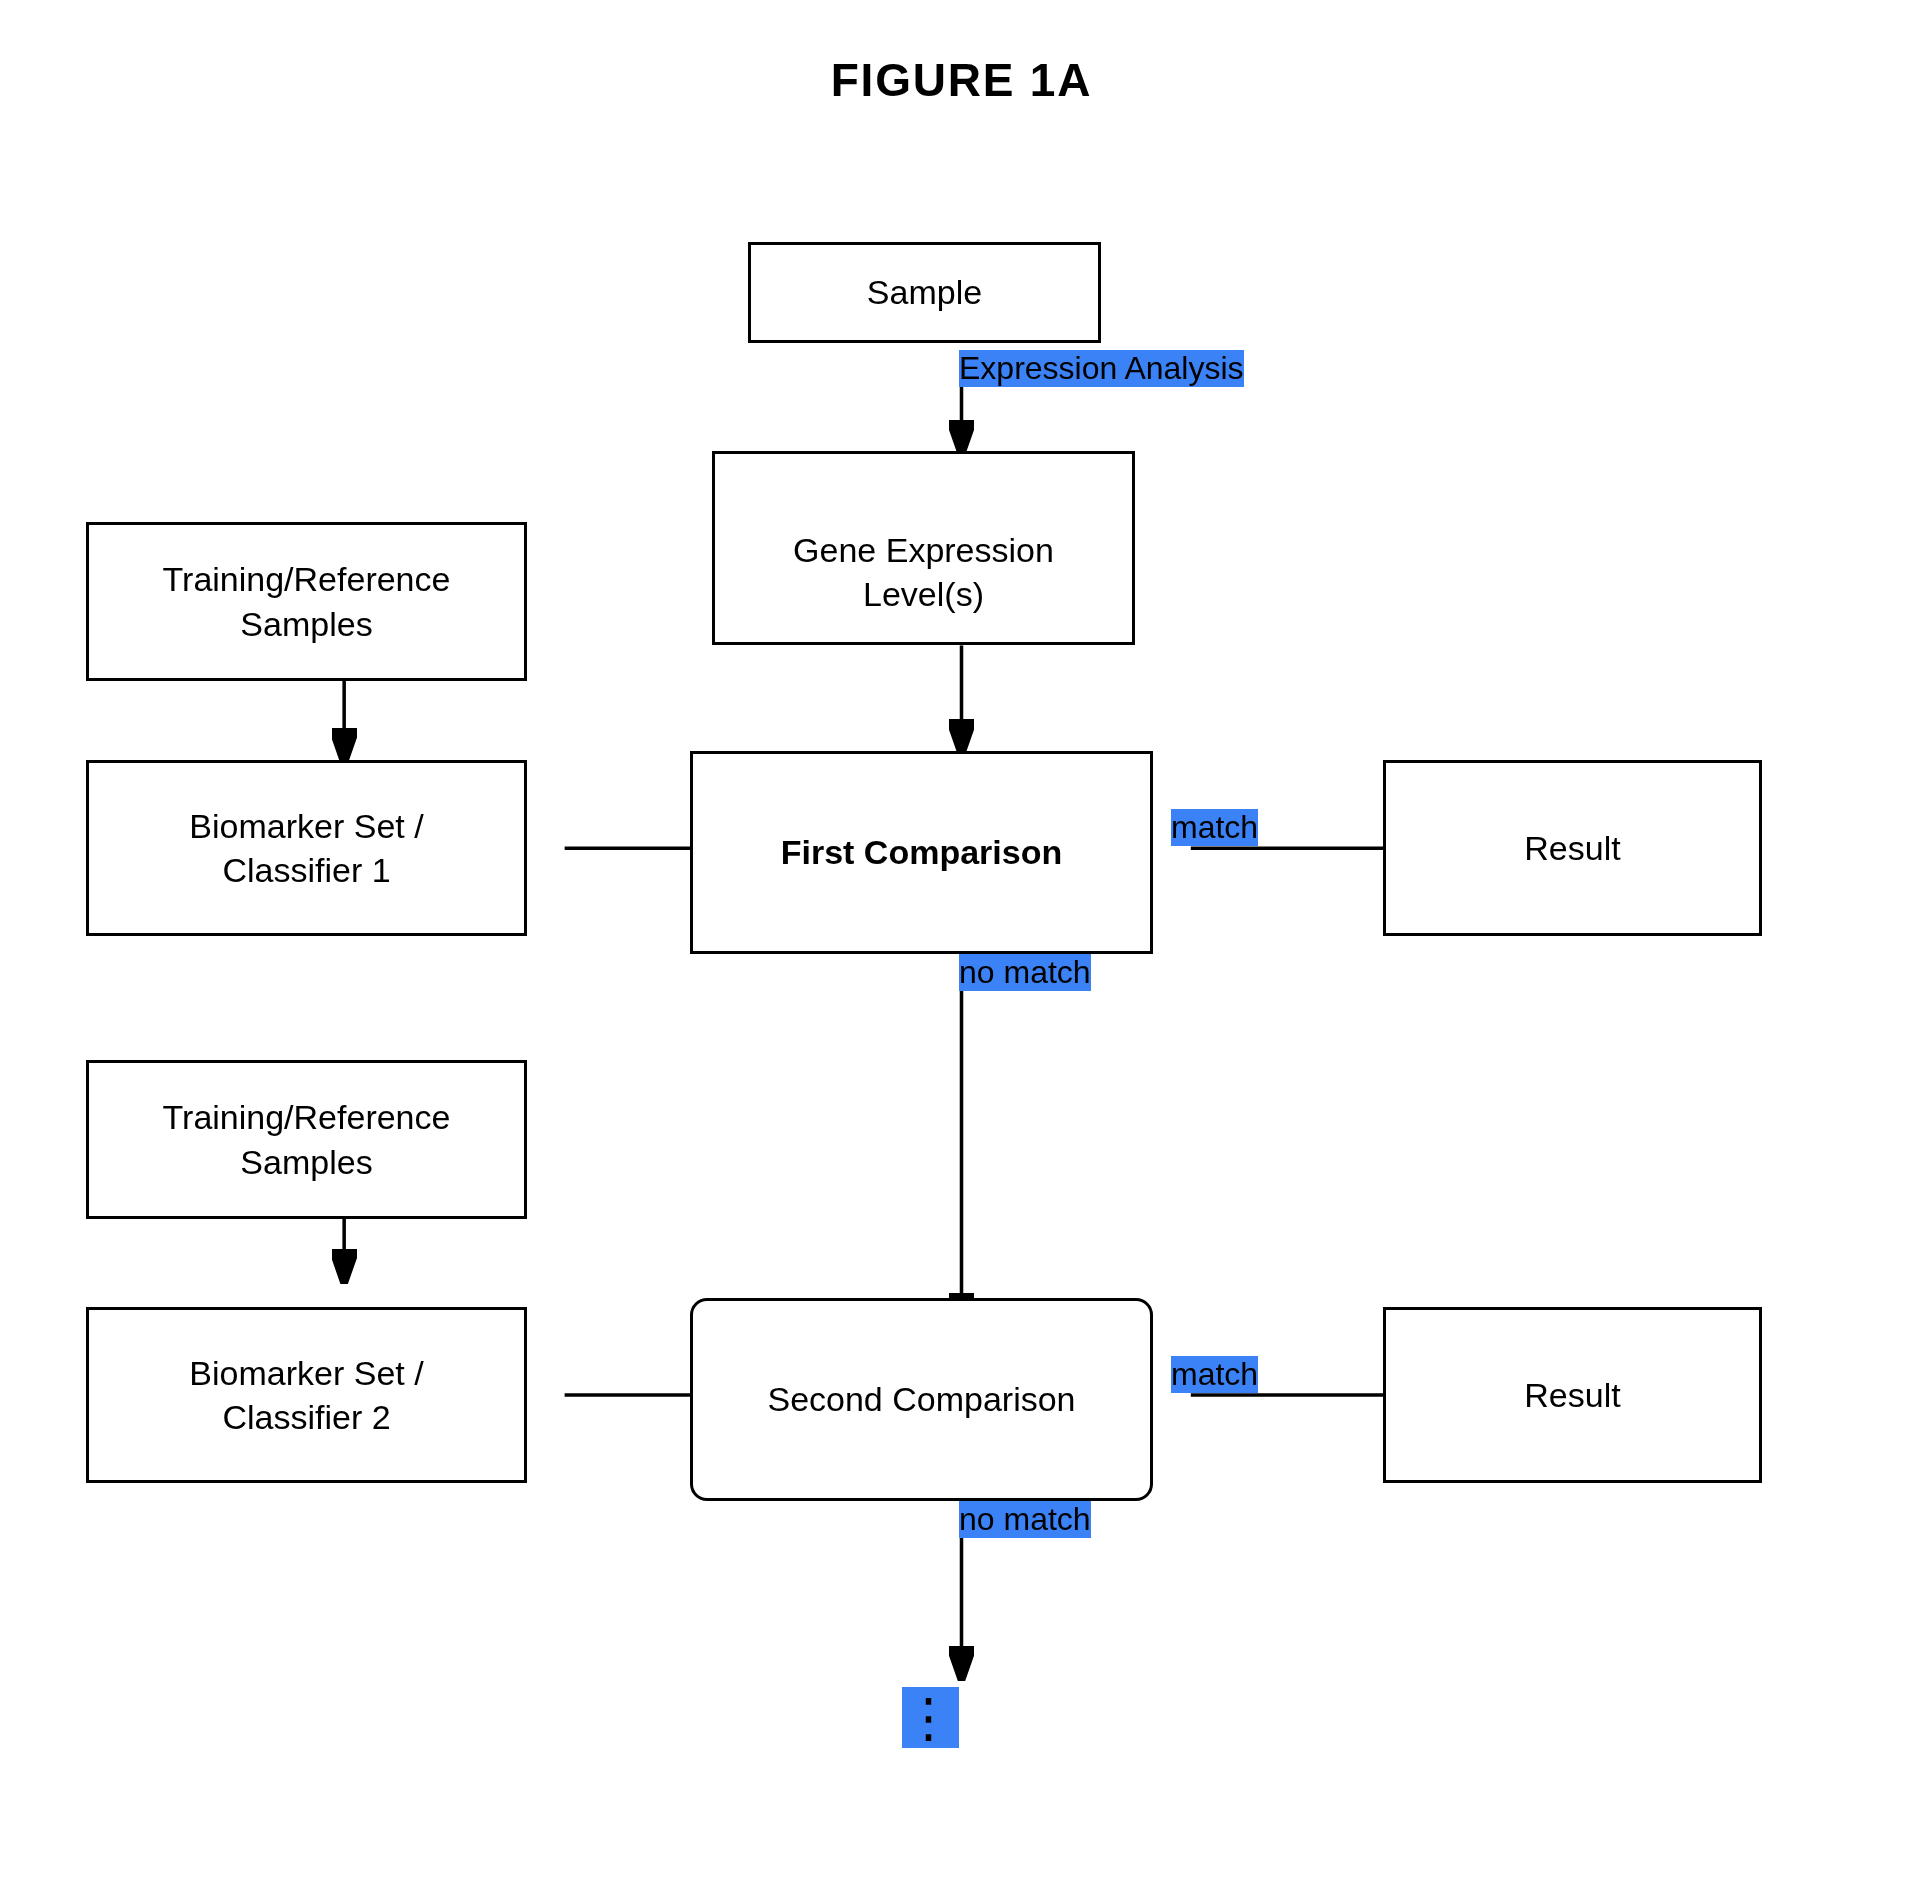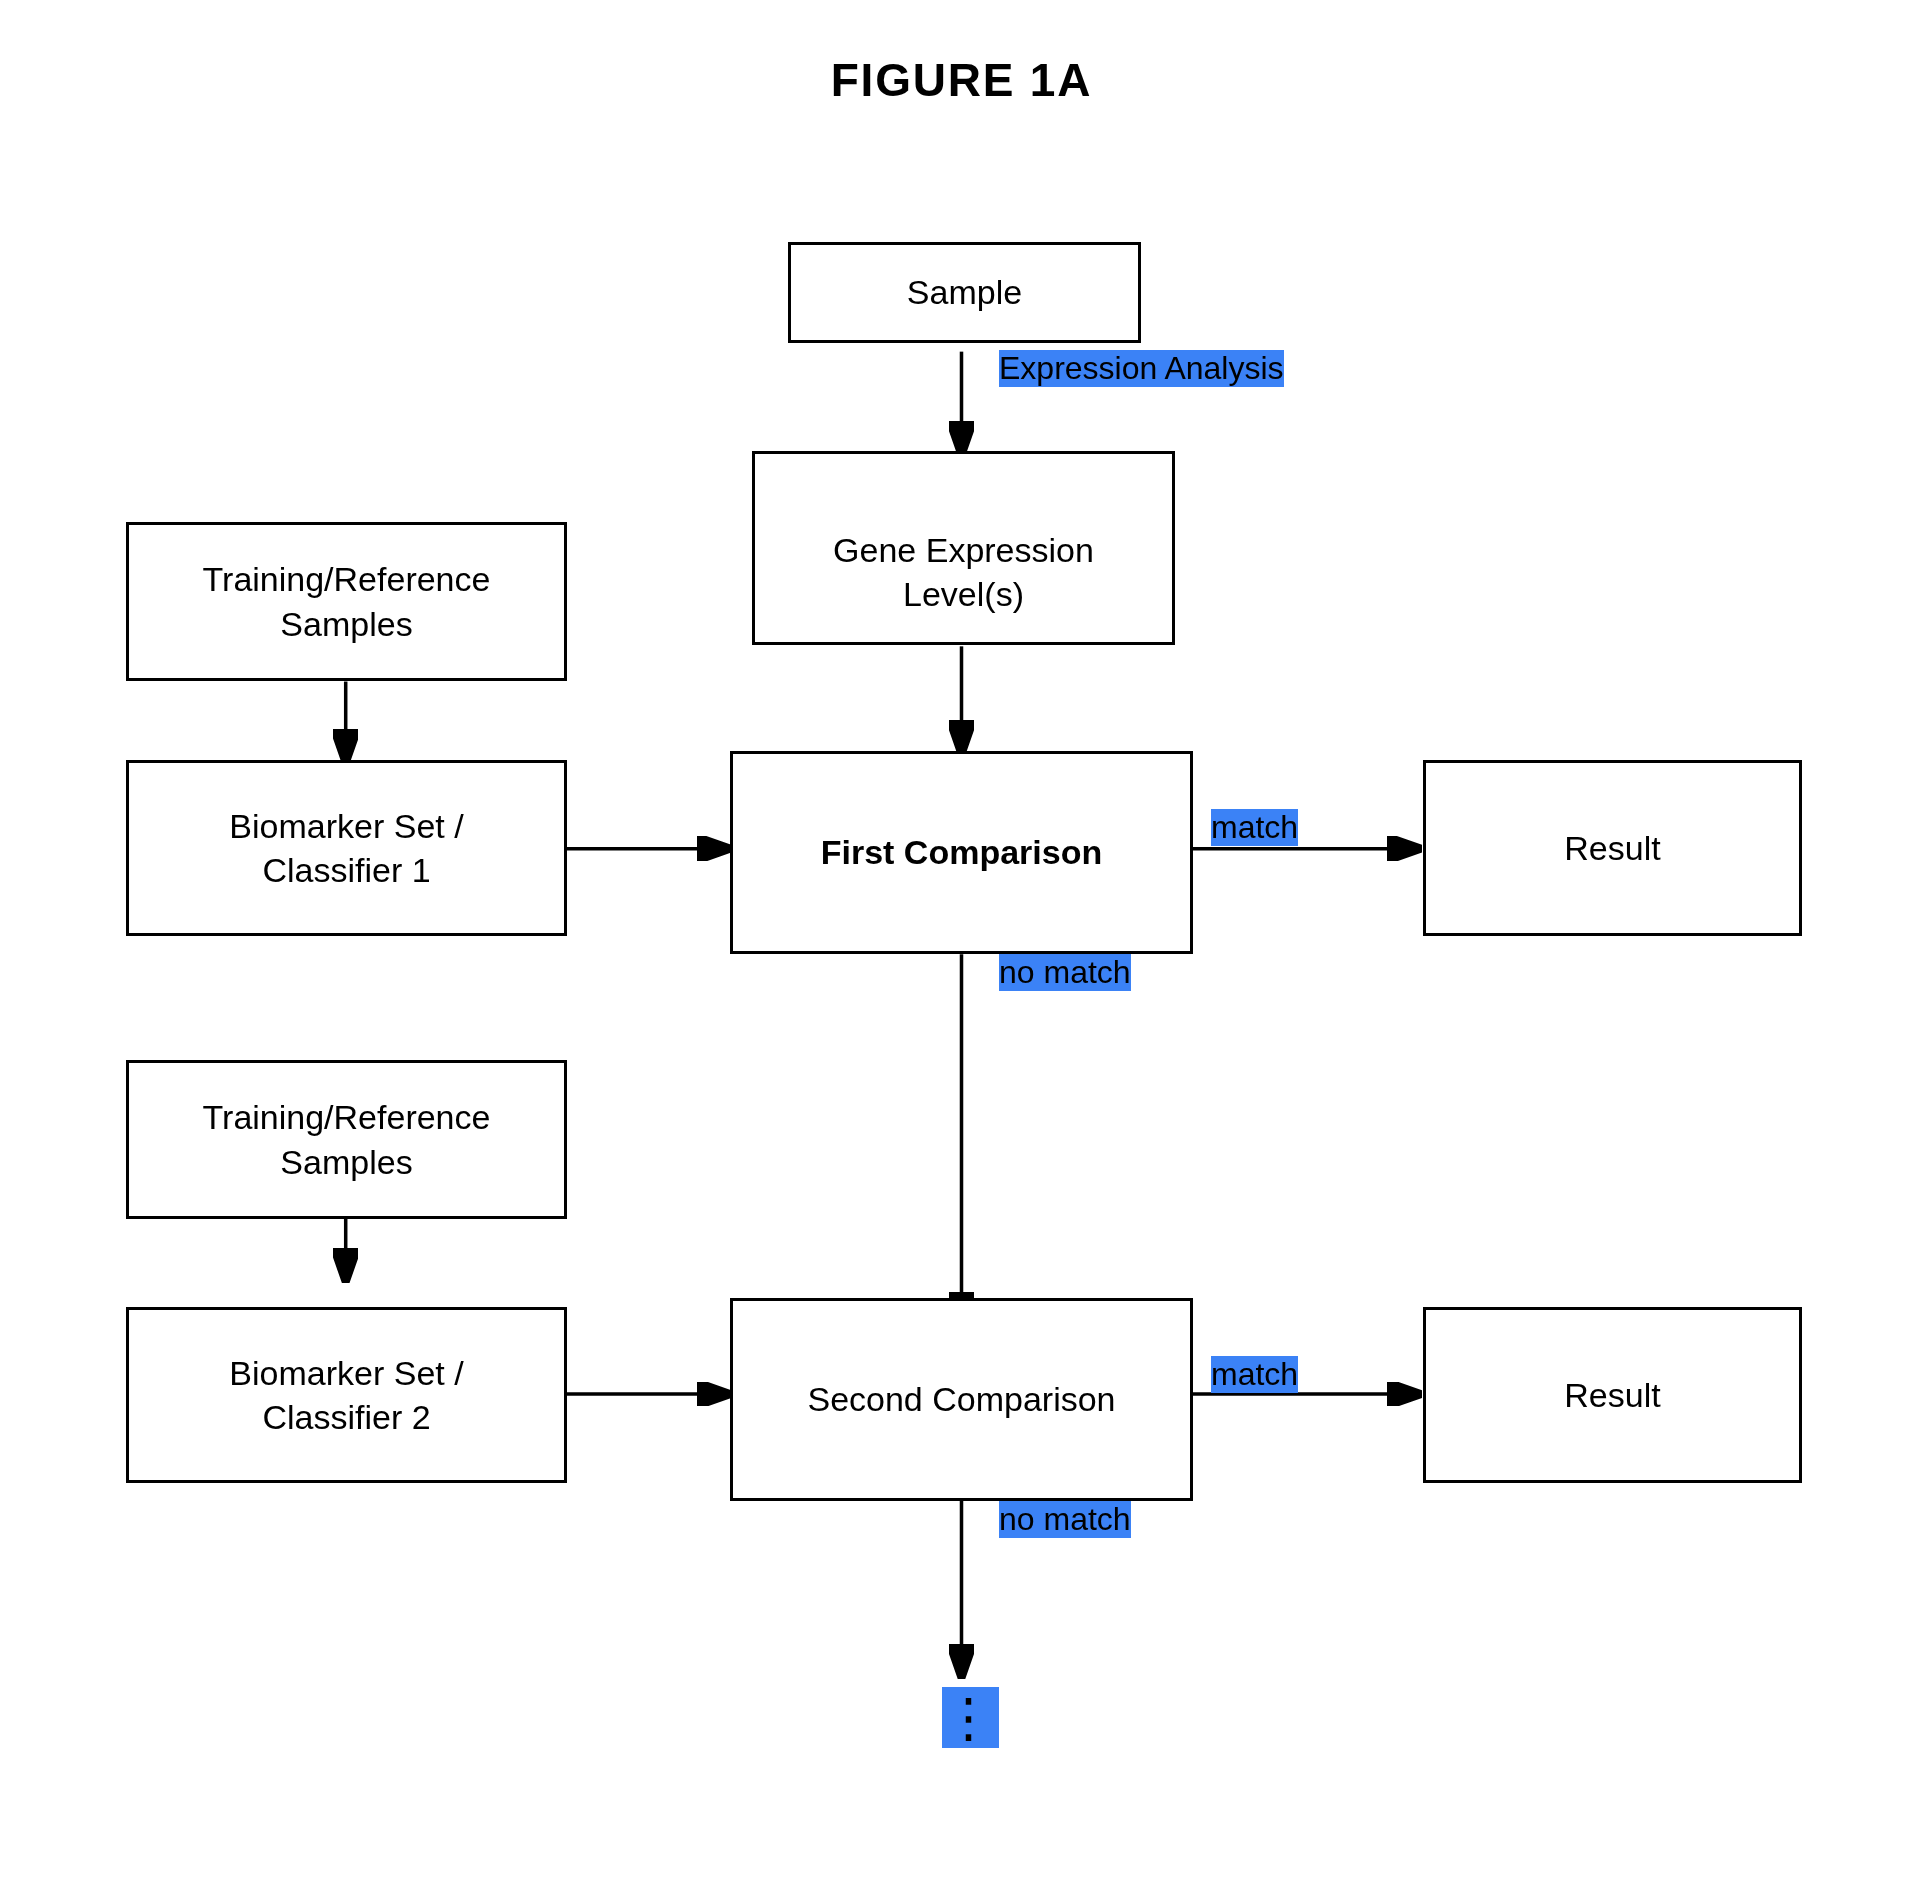--- a/index.html
+++ b/index.html
@@ -10,21 +10,21 @@
       width: 1923px;
       height: 1903px;
       position: relative;
       overflow: hidden;
     }
 
     .page-container {
       width: 100%;
       height: 100%;
       position: relative;
-      padding: 53px 73px;
+      padding: 53px 33px;
     }
 
     .figure-title {
       text-align: center;
       font-size: 46px;
       font-weight: bold;
       margin-bottom: 71px;
       letter-spacing: 1.8px;
     }
 
@@ -136,21 +136,21 @@
     </div>
 
     <div class="box" style="left: 1350px; top: 582px; width: 379px; height: 176px;">
       <span>Result</span>
     </div>
 
     <div class="label" style="left: 926px; top: 776px;">
       <span>no match</span>
     </div>
 
-    <div class="box" style="left: 657px; top: 1120px; width: 463px; height: 203px;">
+    <div class="box" style="left: 657px; top: 1120px; width: 463px; height: 203px; border-radius: 17px;">
       <span>Second Comparison</span>
     </div>
 
     <div class="label" style="left: 1138px; top: 1178px;">
       <span>match</span>
     </div>
 
     <div class="box" style="left: 1350px; top: 1129px; width: 379px; height: 176px;">
       <span>Result</span>
     </div>

